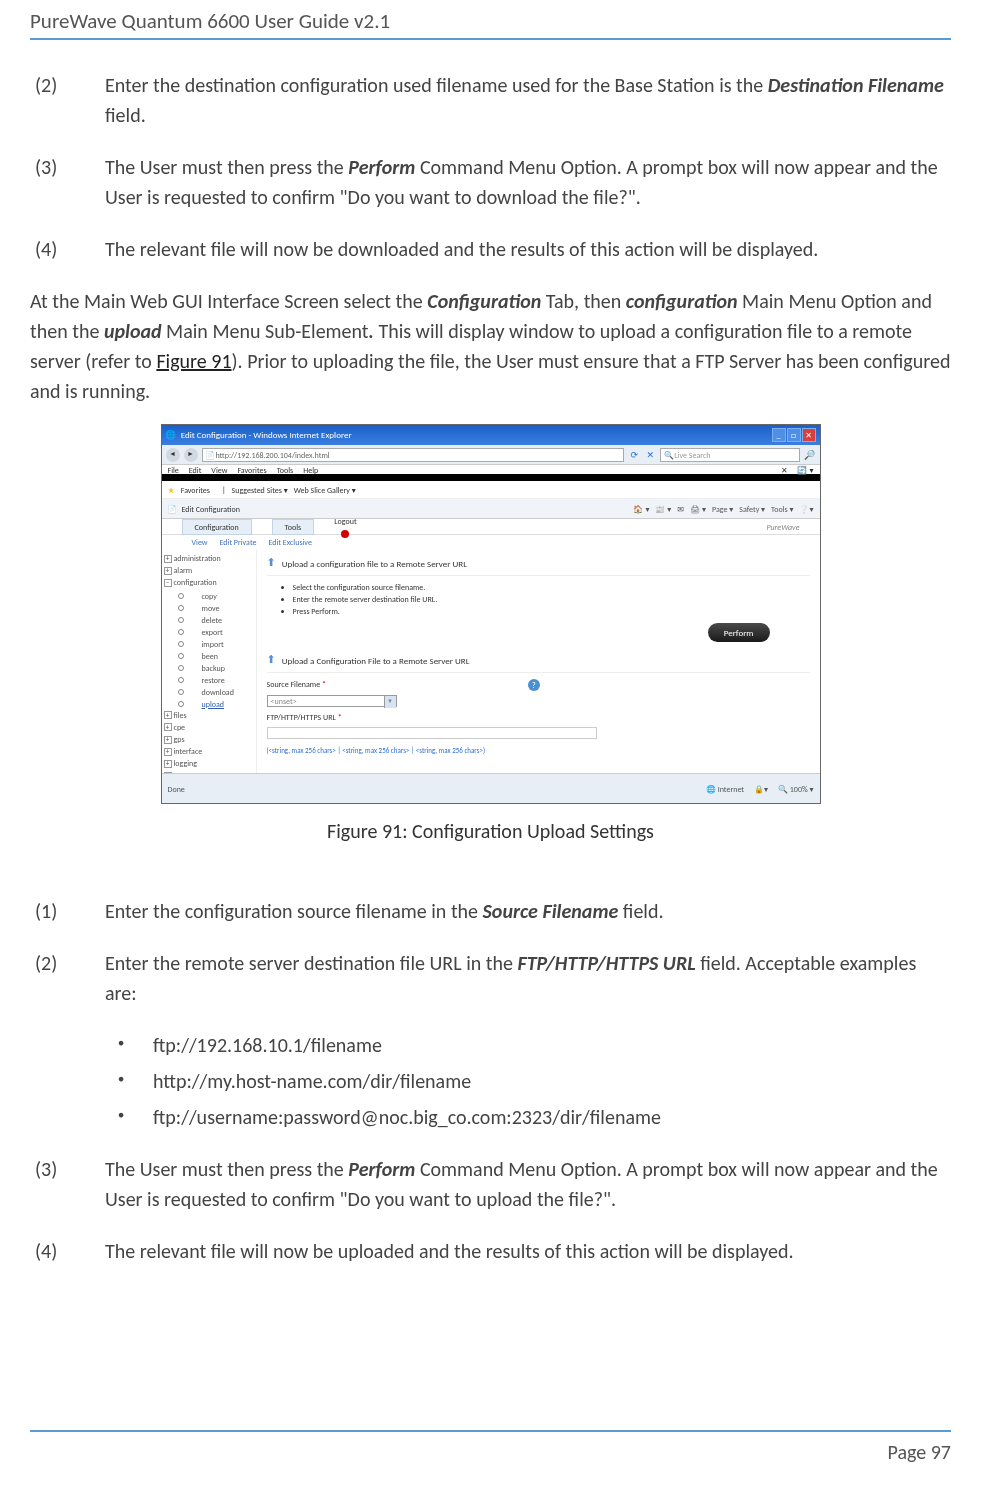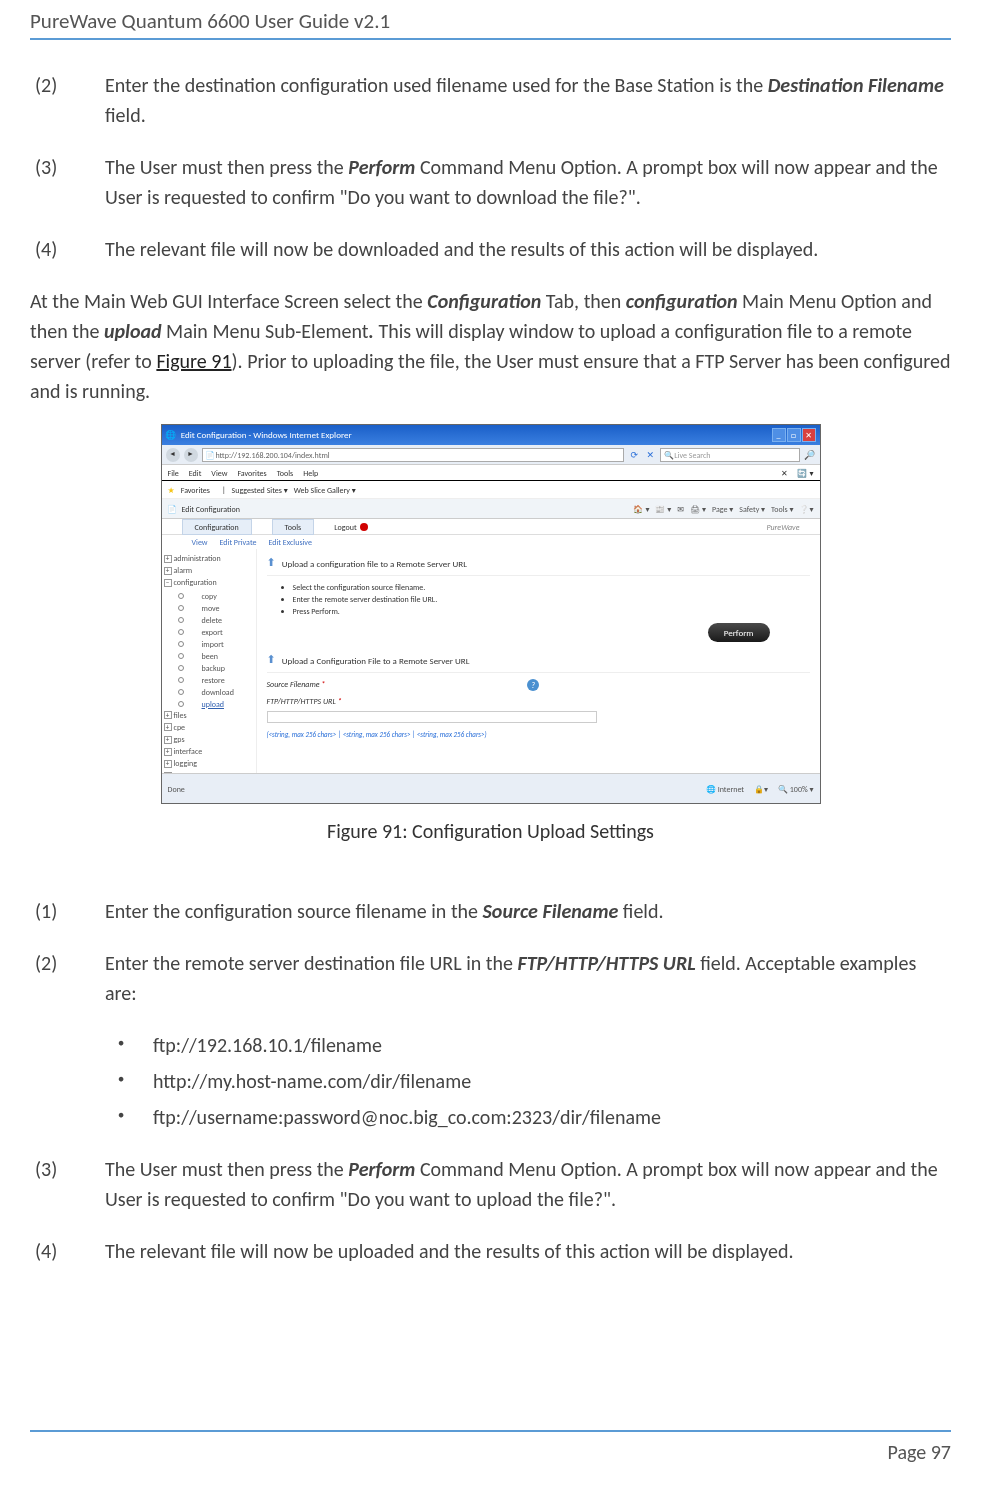--- a/index.html
+++ b/index.html
@@ -150,21 +150,21 @@
     }
     .ie-menubar {
       background: #ffffff;
       height: 16px;
       display: flex;
       align-items: center;
       padding: 0 6px;
       gap: 10px;
       font-size: 8px;
       color: #333333;
-      border-bottom: 1px solid #000000;
+      border-bottom: 7px solid #000000;
     }
     .ie-favorites {
       background: #ffffff;
       height: 18px;
       display: flex;
       align-items: center;
       padding: 0 6px;
       gap: 6px;
       font-size: 8px;
       color: #333333;
@@ -205,20 +205,21 @@
     }
     .app-tab {
       background: #e6eef8;
       padding: 1px 12px;
       border: 1px solid #c4d4e8;
     }
     .logout-btn {
       display: flex;
       align-items: center;
       gap: 3px;
+      flex-direction: column;
     }
     .red-dot {
       width: 8px;
       height: 8px;
       background: #d00000;
       border-radius: 50%;
     }
     .brand {
       margin-left: auto;
       color: #888888;
@@ -320,21 +321,20 @@
     .perform-btn {
       background: linear-gradient(#4a4a4a, #1a1a1a);
       color: #ffffff;
       border-radius: 10px;
       padding: 3px 16px;
       font-size: 9px;
     }
     .form-row {
       font-size: 8px;
       margin-bottom: 4px;
-      font-style: italic;
     }
     .form-label {
       color: #333333;
     }
     .req-star {
       color: #d00000;
     }
     .form-input {
       width: 130px;
       height: 12px;
@@ -647,20 +647,26 @@
             <div class="section-header">
               <span class="section-icon">⬆</span>
               <span>Upload a Configuration File to a Remote Server URL</span>
             </div>
             <div class="form-row">
               <span class="form-label">Source Filename</span>
               <span class="req-star">*</span>
               <span class="info-icon">?</span>
             </div>
             <div class="form-row">
+              <div class="form-input">
+                <span>&lt;unset&gt;</span>
+                <span class="dropdown-arrow">▼</span>
+              </div>
+            </div>
+            <div class="form-row">
               <span class="form-label">FTP/HTTP/HTTPS URL</span>
               <span class="req-star">*</span>
             </div>
             <div class="form-row">
               <div class="url-input"></div>
             </div>
             <div class="form-row" style="color:#2a6fd8;font-size:7px">(&lt;string, max 256 chars&gt; | &lt;string, max 256 chars&gt; | &lt;string, max 256 chars&gt;)</div>
           </div>
         </div>
       </div>

